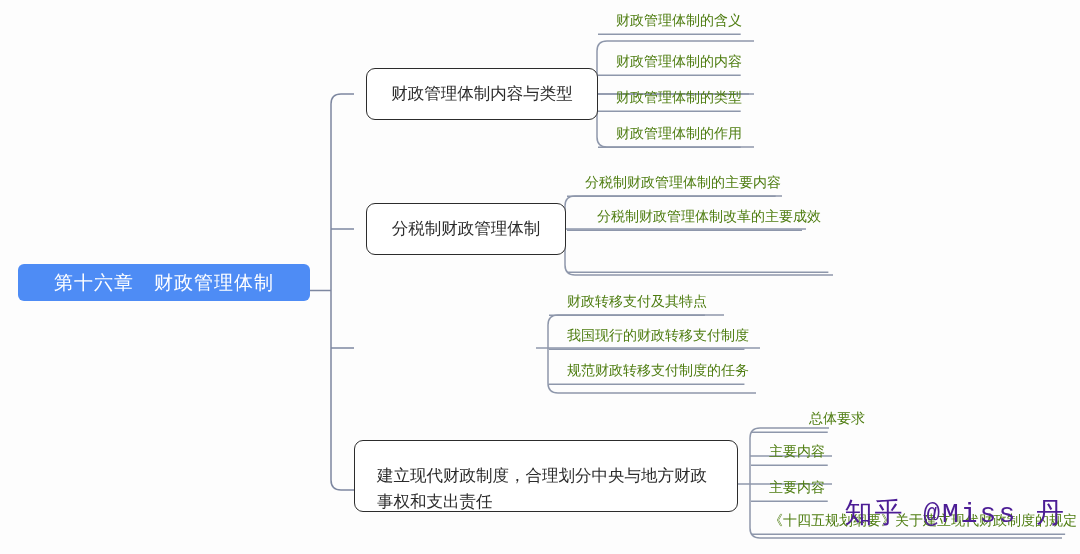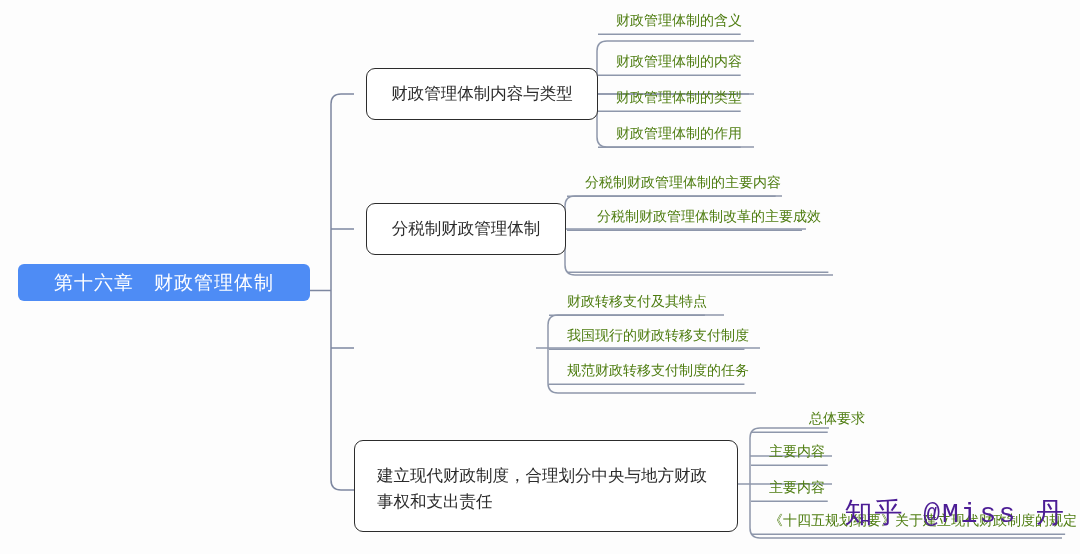--- a/index.html
+++ b/index.html
@@ -51,21 +51,21 @@
     justify-content: flex-start;
     padding: 0 22px;
     line-height: 1.55;
     display: block;
     padding-top: 22px;
   }
 
   #l1-0 { left: 354px; top: 68px;  width: 232px; height: 52px; }
   #l1-1 { left: 354px; top: 203px; width: 200px; height: 52px; }
   #l1-2 { left: 354px; top: 322px; width: 182px; height: 52px; }
-  #l1-3 { left: 354px; top: 440px; width: 384px; height: 92px; }
+  #l1-3 { left: 354px; top: 440px; width: 384px; height: 72px; }
 
   
   .leaf {
     position: absolute;
     color: #4d7c0f;
     font-size: 14px;
     white-space: nowrap;
     line-height: 1;
   }
 

